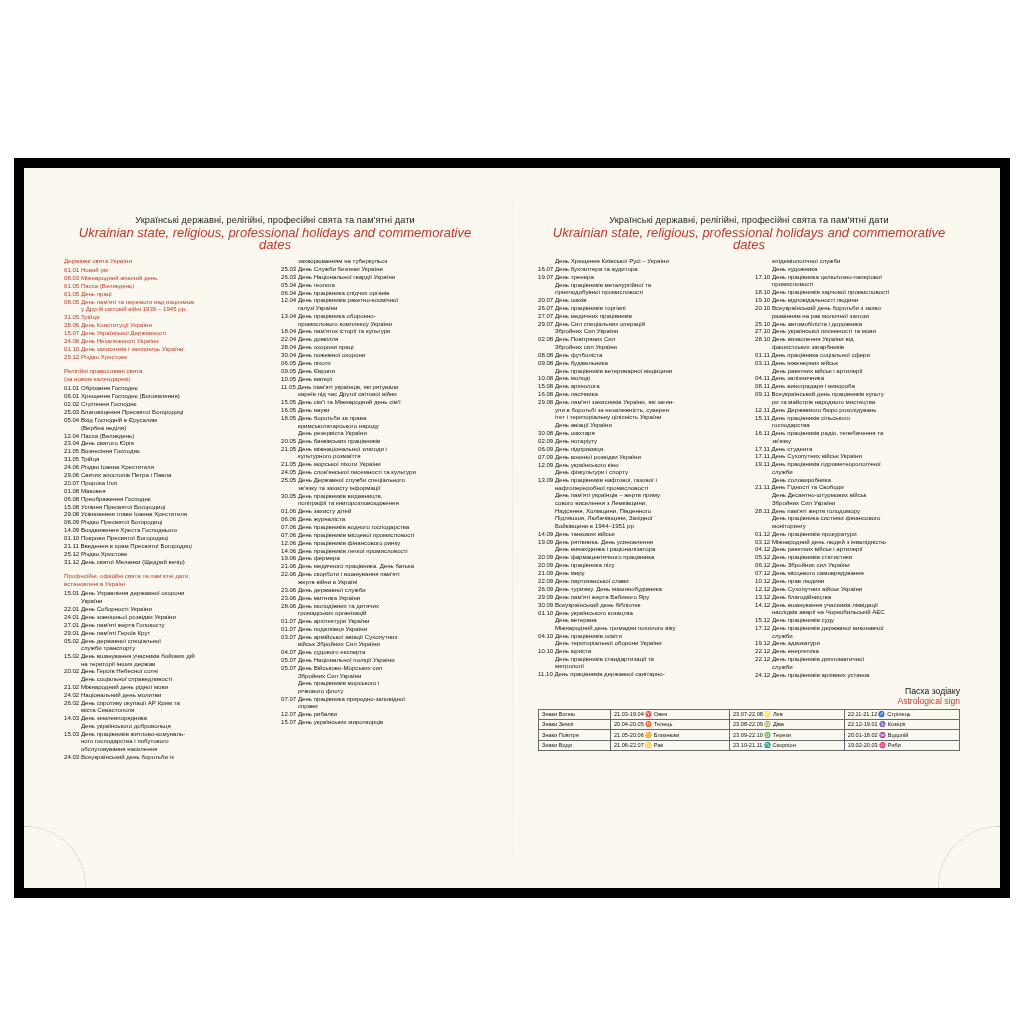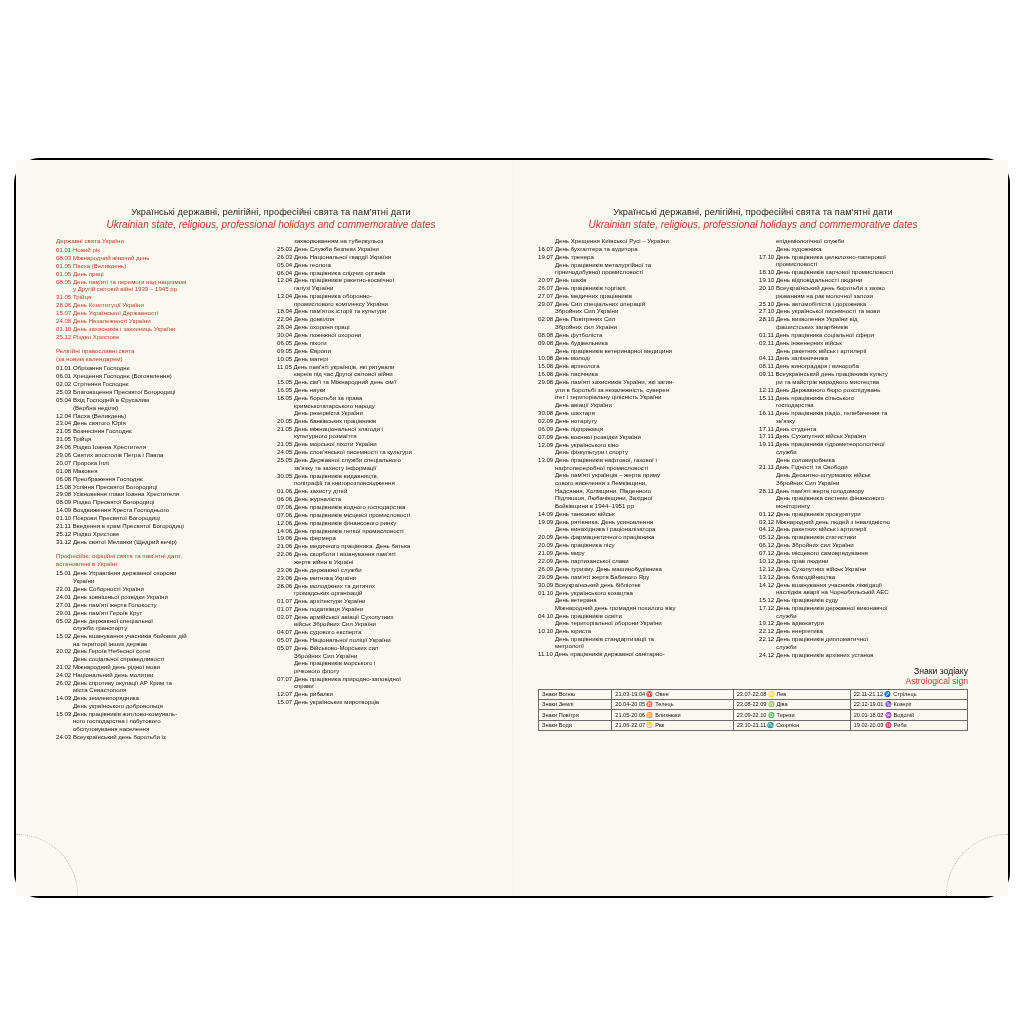--- a/index.html
+++ b/index.html
@@ -13,23 +13,22 @@
     font-family: "Liberation Sans", sans-serif;
     overflow: hidden;
   }
   .page-wrap {
     position: absolute;
     left: 14px;
     top: 158px;
     width: 996px;
     height: 740px;
     background: #000000;
-    padding: 2px;
+    padding: 10px;
     box-sizing: border-box;
-    border-radius: 25px;
   }
   .spread {
     position: relative;
     width: 100%;
     height: 100%;
     background: #fbf9ef;
     display: flex;
     box-sizing: border-box;
     overflow: hidden;
   }
@@ -56,21 +55,21 @@
     text-align: center;
     margin-bottom: 6px;
   }
   .head-uk {
     font-size: 9.2px;
     color: #1b1b1b;
     letter-spacing: 0.1px;
     line-height: 12px;
   }
   .head-en {
-    font-size: 10px;
+    font-size: 13px;
     color: #c0392b;
     font-style: italic;
     line-height: 12px;
     margin-top: 1px;
   }
   .cols {
     display: flex;
     gap: 12px;
     align-items: flex-start;
   }
@@ -396,21 +395,21 @@
             <div class="entry">17.12 День працівників державної виконавчої
           служби</div>
             <div class="entry">19.12 День адвокатури</div>
             <div class="entry">22.12 День енергетика</div>
             <div class="entry">22.12 День працівників дипломатичної
           служби</div>
             <div class="entry">24.12 День працівників архівних установ</div>
           </div>
       </div>
       <div class="zodiac-head">
-        <div class="z-uk">Знаки зодіаку</div>
+        <div class="z-uk">Пасха зодіаку</div>
         <div class="z-en">Astrological sign</div>
       </div>
       <table class="zodiac">
         <tbody id="zodiac-body">
             <tr>
               <td>Знаки Вогню</td>
               <td>21.03-19.04 ♈ Овен</td>
               <td>23.07-22.08 ♌ Лев</td>
               <td>22.11-21.12 ♐ Стрілець</td>
             </tr>

